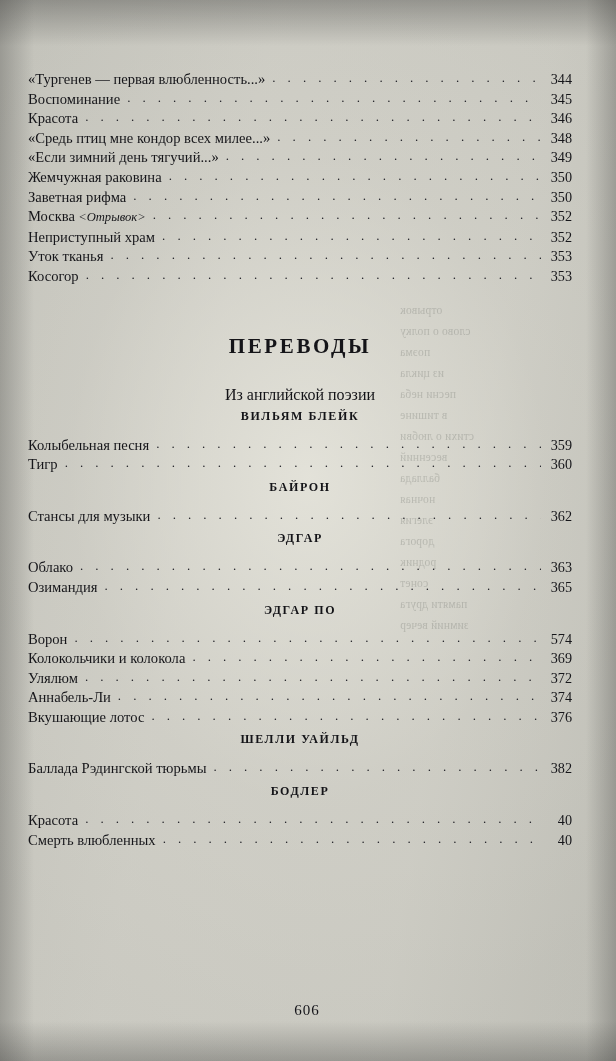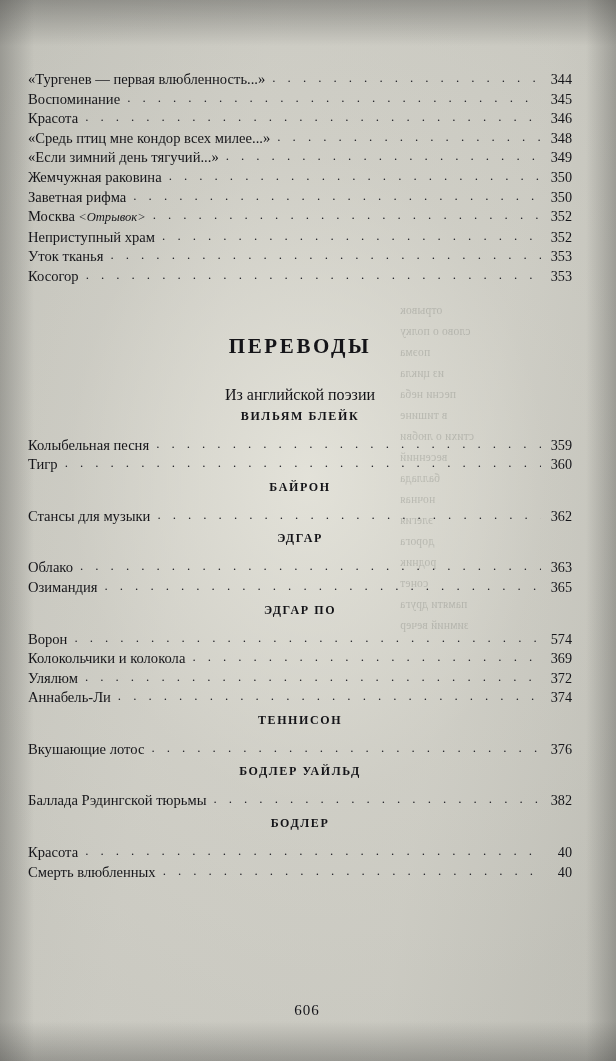--- a/index.html
+++ b/index.html
@@ -261,27 +261,26 @@
         <div class="entry">
           <span class="ttl">Улялюм</span>
           <span class="dots">. . . . . . . . . . . . . . . . . . . . . . . . . . . . . . . . . . . . . . . . . . . . . . . . . . . . . . . . . . . . . . . . . . . . . . </span>
           <span class="pg">372</span>
         </div>
         <div class="entry">
           <span class="ttl">Аннабель-Ли</span>
           <span class="dots">. . . . . . . . . . . . . . . . . . . . . . . . . . . . . . . . . . . . . . . . . . . . . . . . . . . . . . . . . . . . . . . . . . . . . . </span>
           <span class="pg">374</span>
         </div>
-        <h3 class="author-title">ТЕННИСОН</h3>
         <div class="entry">
           <span class="ttl">Вкушающие лотос</span>
           <span class="dots">. . . . . . . . . . . . . . . . . . . . . . . . . . . . . . . . . . . . . . . . . . . . . . . . . . . . . . . . . . . . . . . . . . . . . . </span>
           <span class="pg">376</span>
         </div>
-        <h3 class="author-title">БОДЛЕР УАЙЛЬД</h3>
+        <h3 class="author-title">ШЕЛЛИ УАЙЛЬД</h3>
         <div class="entry">
           <span class="ttl">Баллада Рэдингской тюрьмы</span>
           <span class="dots">. . . . . . . . . . . . . . . . . . . . . . . . . . . . . . . . . . . . . . . . . . . . . . . . . . . . . . . . . . . . . . . . . . . . . . </span>
           <span class="pg">382</span>
         </div>
         <h3 class="author-title">БОДЛЕР</h3>
         <div class="entry">
           <span class="ttl">Красота</span>
           <span class="dots">. . . . . . . . . . . . . . . . . . . . . . . . . . . . . . . . . . . . . . . . . . . . . . . . . . . . . . . . . . . . . . . . . . . . . . </span>
           <span class="pg">40</span>

